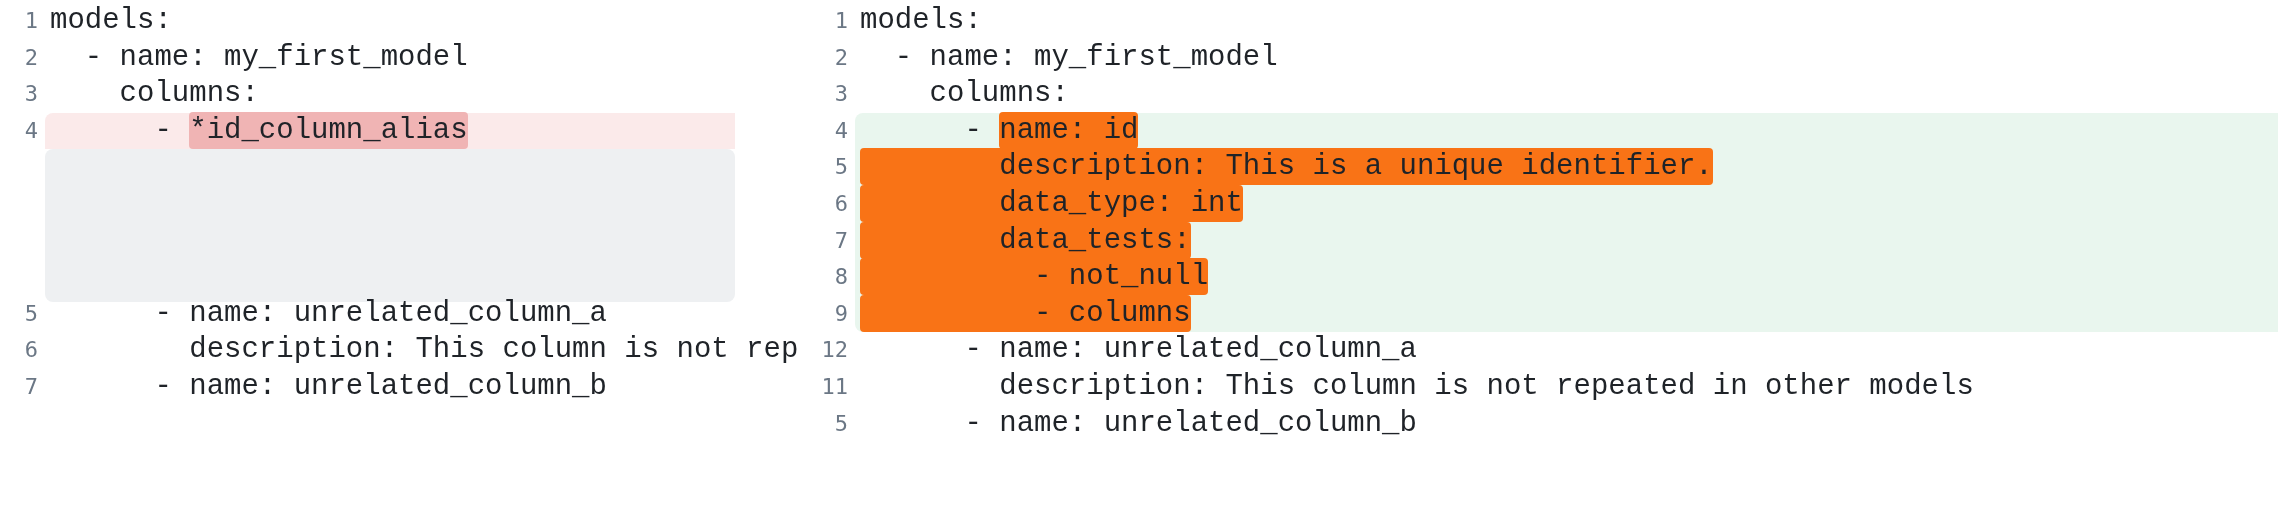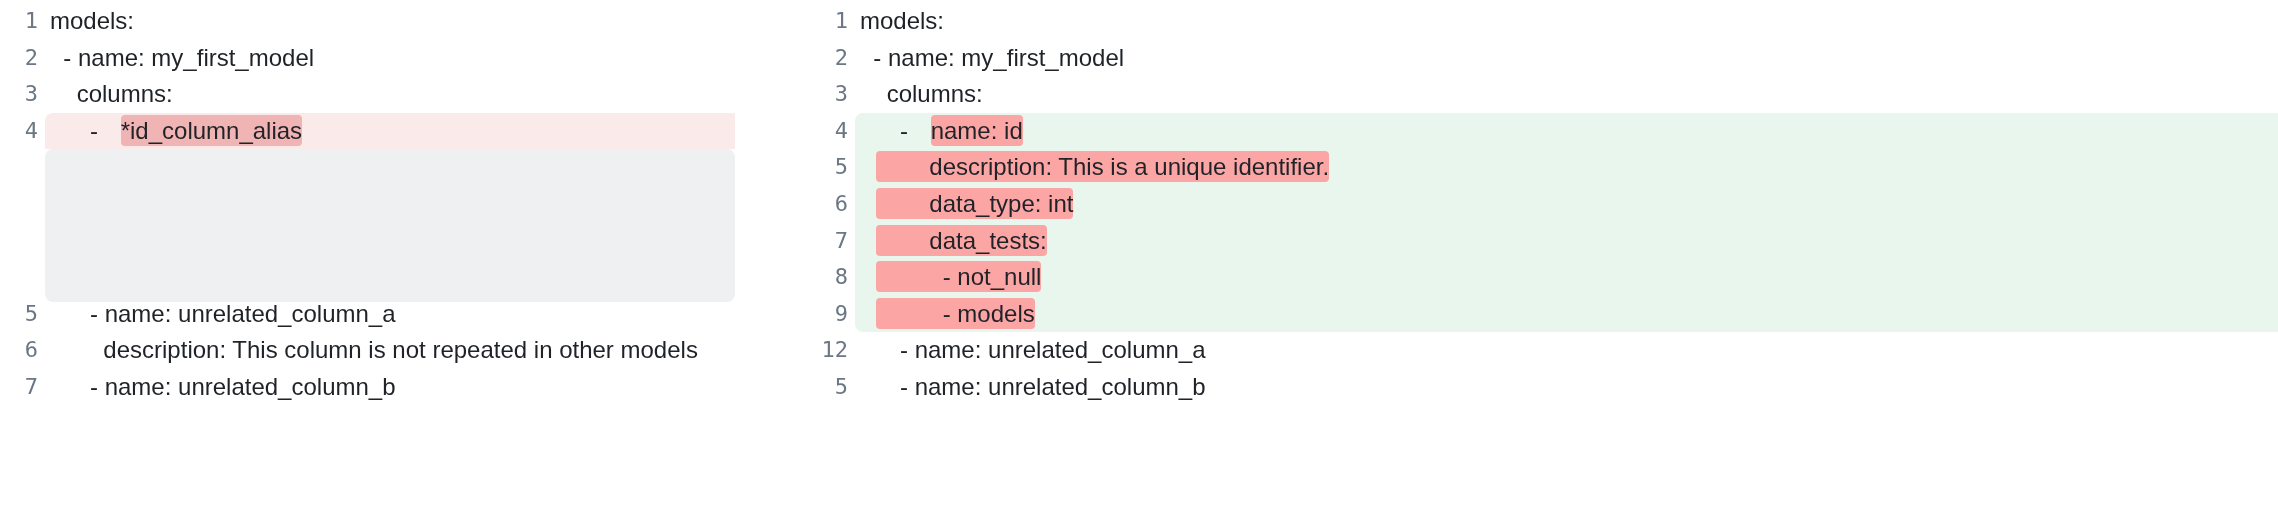--- a/index.html
+++ b/index.html
@@ -42,30 +42,30 @@
     font-size: 22px;
     line-height: 36.6px;
     font-family: "DejaVu Sans Mono", "Liberation Mono", monospace;
     font-weight: 400;
     letter-spacing: 0px;
     user-select: none;
   }
   .code {
     flex: 1 1 auto;
     padding-left: 12px;
-    font-size: 24px;
+    font-size: 29px;
     line-height: 36.6px;
     color: #1f2328;
-    font-family: Liberation Sans, sans-serif;
+    font-family: Liberation Mono, monospace;
     white-space: pre;
     position: relative;
     z-index: 2;
   }
-  .code .tok { border-radius: 4px; padding: 2px 0px; margin-left: 16px; }
-  .tok-add { background: #fca5a5; }
+  .code .tok { border-radius: 4px; padding: 2px 0px; }
+  .tok-add { background: #f97316; }
 
   
   .row-bg {
     position: absolute;
     top: 0;
     bottom: 0;
     left: 45px;
     right: 0;
     z-index: 0;
   }
@@ -105,18 +105,19 @@
     </div>
   <div class="panel" id="panel-right" style="padding-top: 3px;">
       <div class="row"><div class="gutter">1</div><div class="code"><span>models:</span></div></div>
       <div class="row"><div class="gutter">2</div><div class="code"><span>  - name: my_first_model</span></div></div>
       <div class="row"><div class="gutter">3</div><div class="code"><span>    columns:</span></div></div>
       <div class="row"><div class="row-bg bg-add r-top"></div><div class="gutter">4</div><div class="code"><span>      - </span><span class="tok tok-add">name: id</span></div></div>
       <div class="row"><div class="row-bg bg-add"></div><div class="gutter">5</div><div class="code"><span class="tok tok-add">        description: This is a unique identifier.</span></div></div>
       <div class="row"><div class="row-bg bg-add"></div><div class="gutter">6</div><div class="code"><span class="tok tok-add">        data_type: int</span></div></div>
       <div class="row"><div class="row-bg bg-add"></div><div class="gutter">7</div><div class="code"><span class="tok tok-add">        data_tests:</span></div></div>
       <div class="row"><div class="row-bg bg-add"></div><div class="gutter">8</div><div class="code"><span class="tok tok-add">          - not_null</span></div></div>
-      <div class="row"><div class="row-bg bg-add r-bot"></div><div class="gutter">9</div><div class="code"><span class="tok tok-add">          - models</span></div></div>
+      <div class="row"><div class="row-bg bg-add r-bot"></div><div class="gutter">9</div><div class="code"><span class="tok tok-add">          - columns</span></div></div>
       <div class="row"><div class="gutter">12</div><div class="code"><span>      - name: unrelated_column_a</span></div></div>
+      <div class="row"><div class="gutter">11</div><div class="code"><span>        description: This column is not repeated in other models</span></div></div>
       <div class="row"><div class="gutter">5</div><div class="code"><span>      - name: unrelated_column_b</span></div></div>
     </div>
 
 </div>
 
 </body></html>

